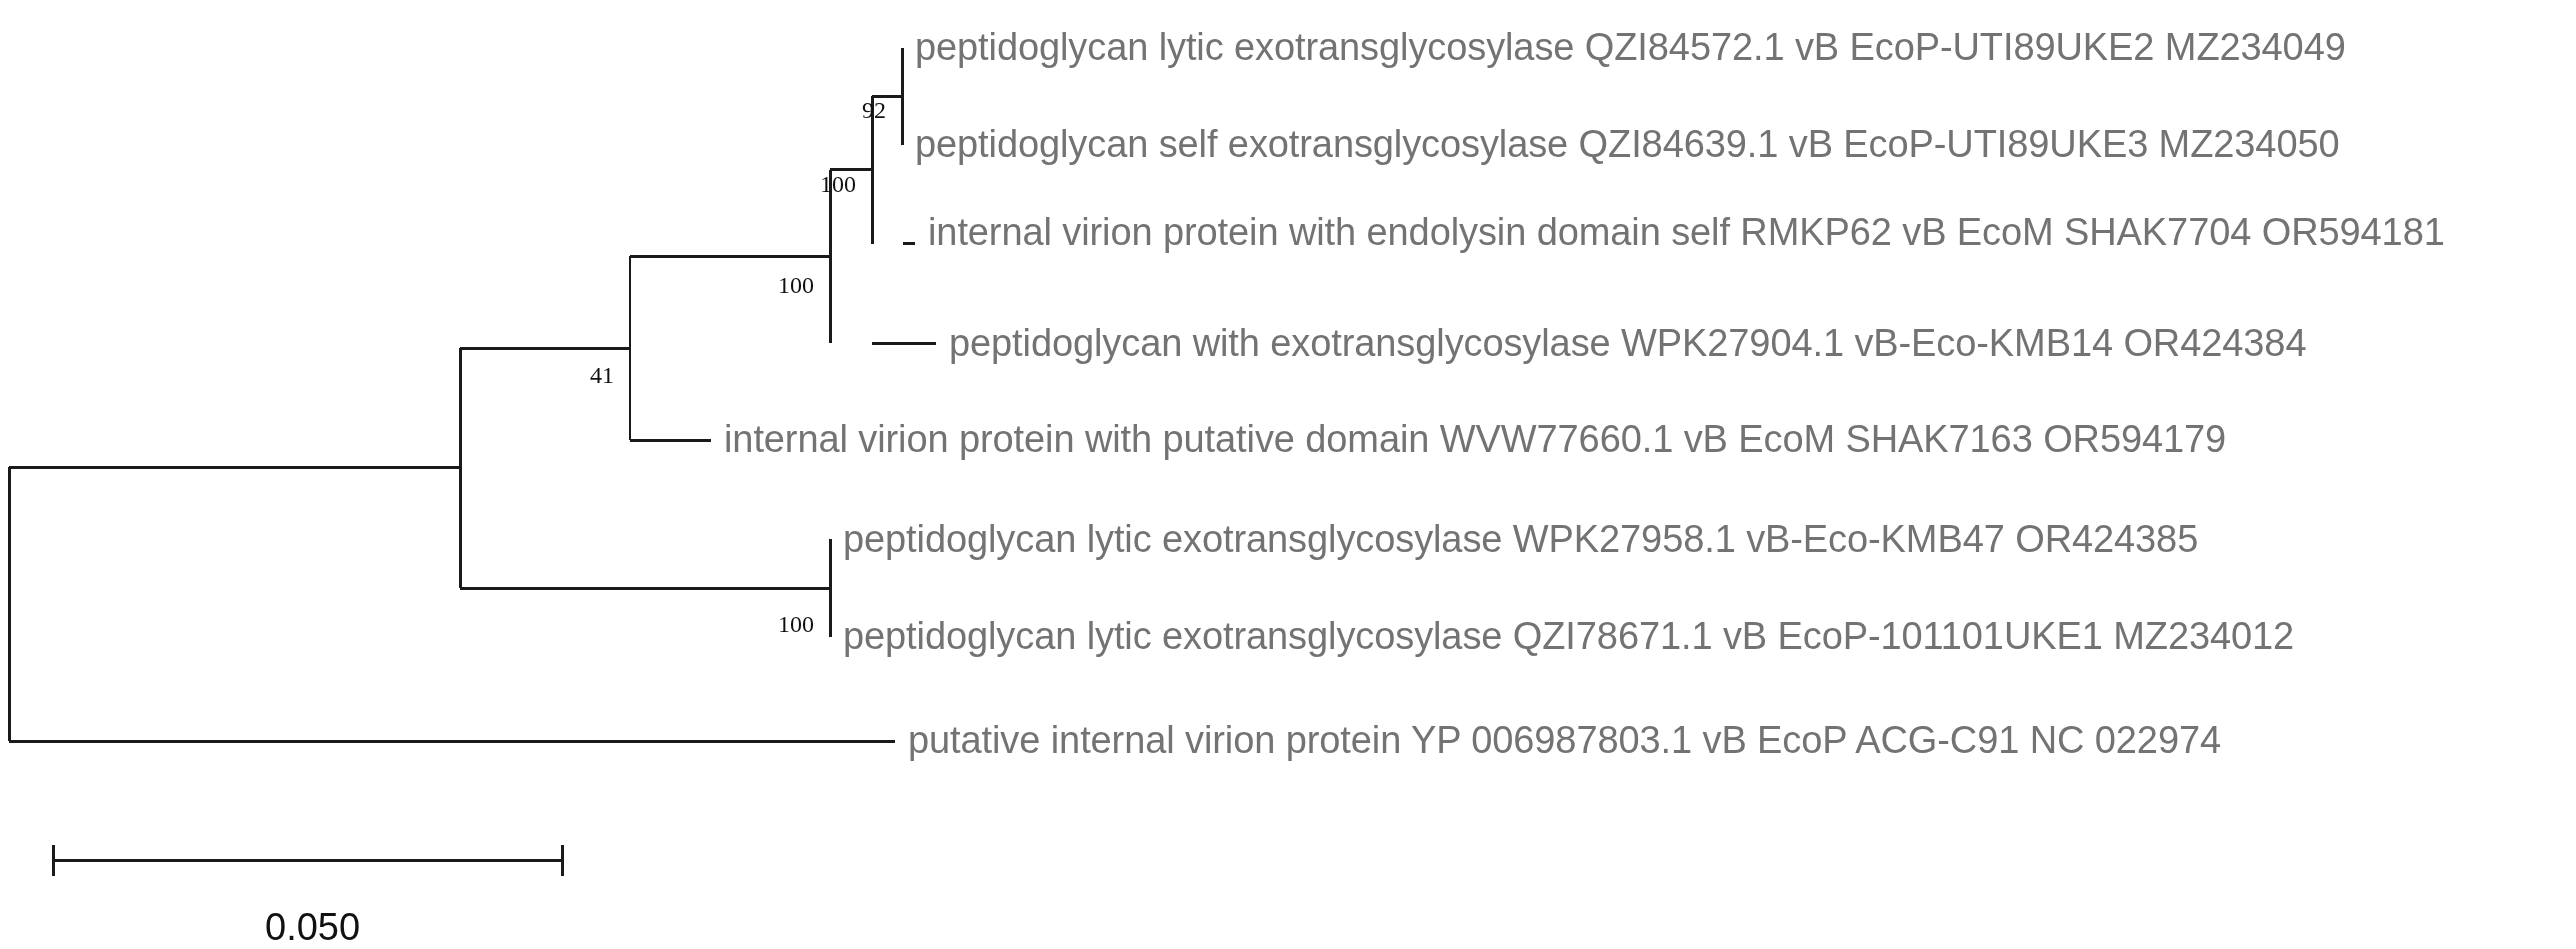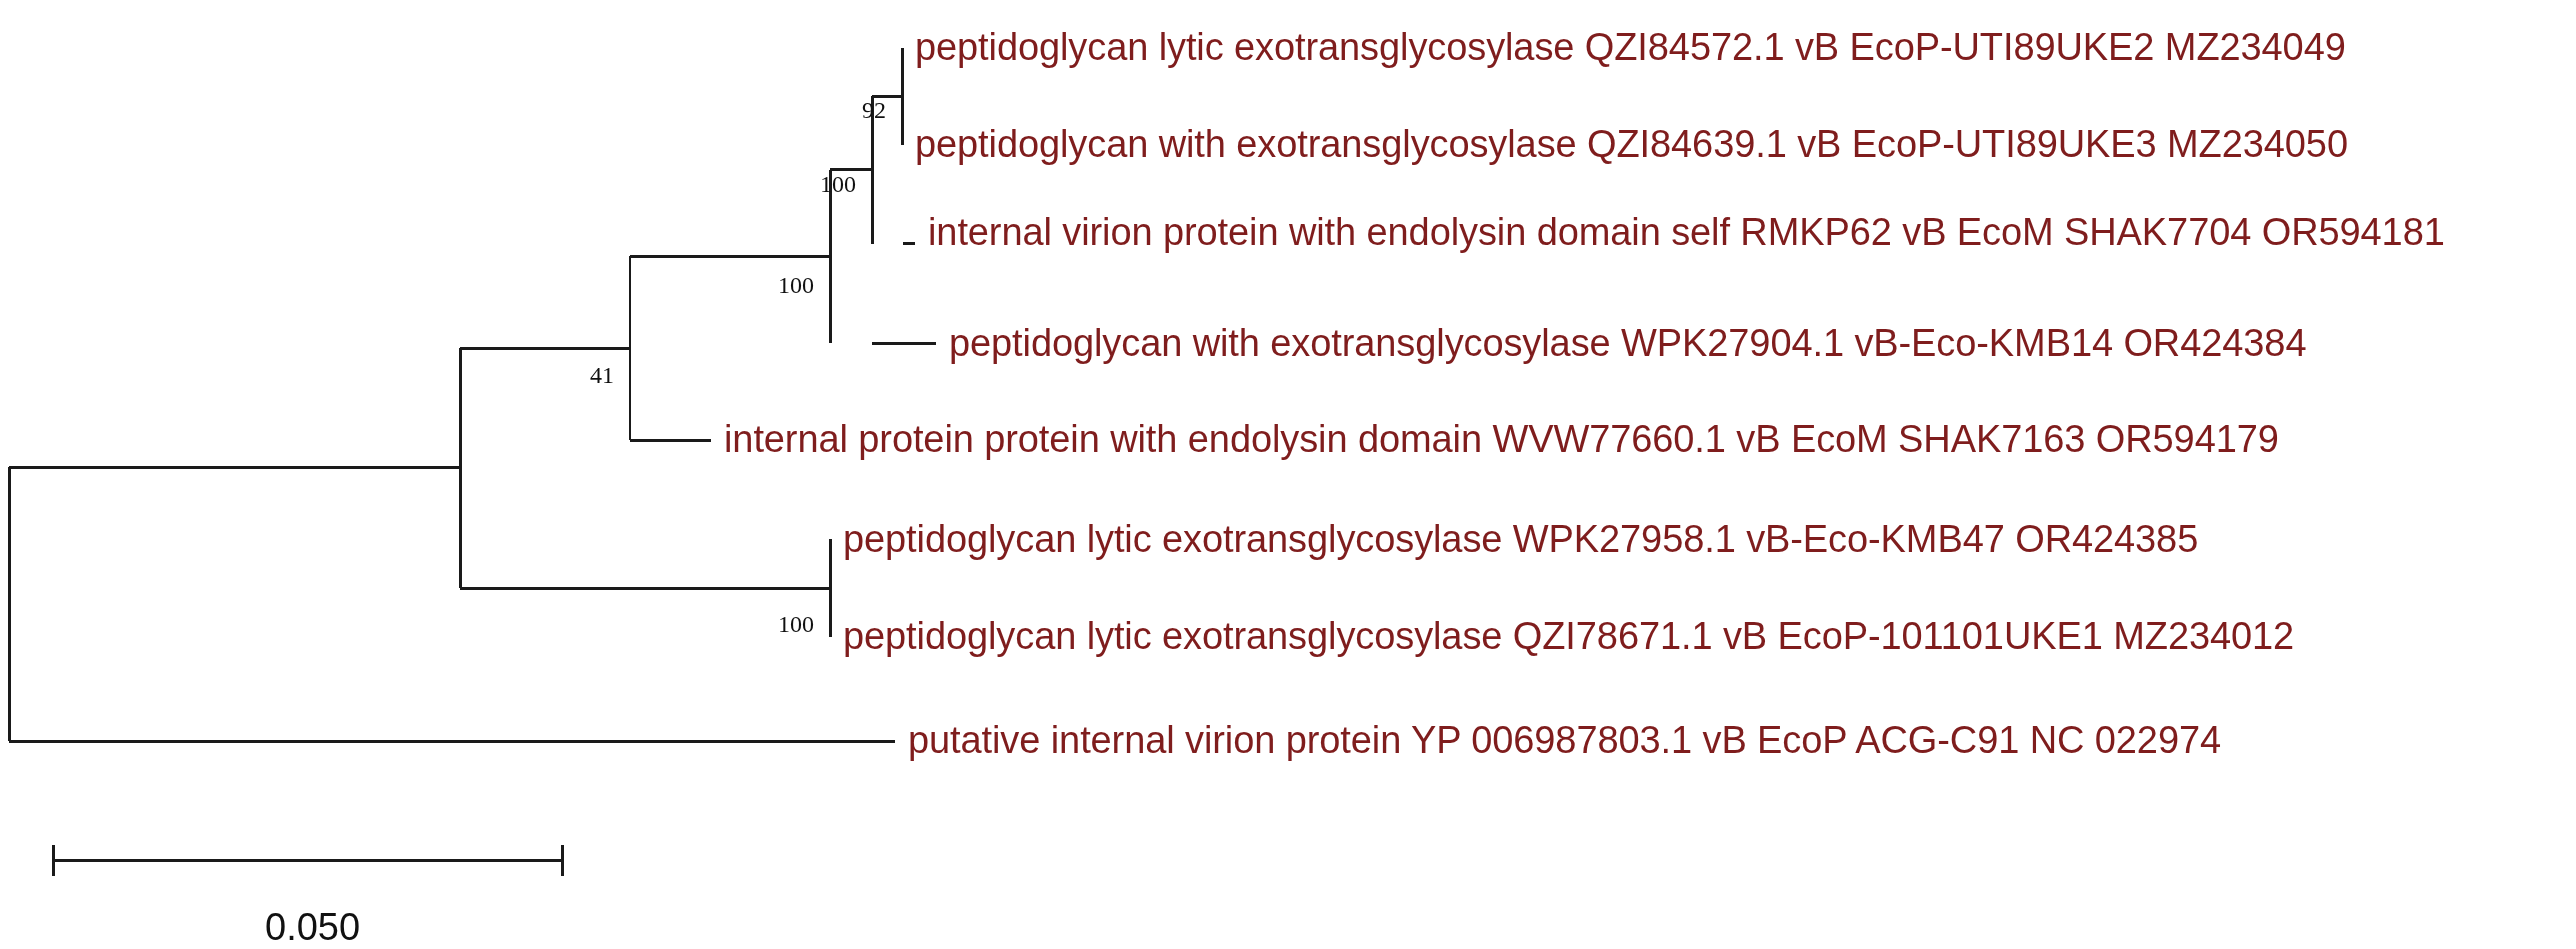--- a/index.html
+++ b/index.html
@@ -19,21 +19,21 @@
     position: absolute;
     left: 0;
     top: 0;
     width: 2576px;
     height: 950px;
   }
   .tip-label {
     position: absolute;
     font-family: "Liberation Sans", sans-serif;
     font-size: 38px;
-    color: #7f1d1d;
+    color: #737373;
     white-space: nowrap;
     line-height: 1;
     letter-spacing: -0.1px;
   }
   .boot-label {
     position: absolute;
     font-family: "Liberation Serif", serif;
     font-size: 24px;
     color: #111111;
     white-space: nowrap;
@@ -76,24 +76,24 @@
       </g>
     <g id="scalebar-group" stroke="#1a1a1a" stroke-width="4" fill="none" shape-rendering="crispEdges">
         <line x1="75" y1="1215" x2="795" y2="1215"></line>
         <line x1="75" y1="1193" x2="75" y2="1237"></line>
         <line x1="795" y1="1193" x2="795" y2="1237"></line>
       </g>
   </svg>
 
   <div id="tip-labels">
       <div class="tip-label" style="left: 915px; top: 28px;">peptidoglycan lytic exotransglycosylase QZI84572.1 vB EcoP-UTI89UKE2 MZ234049</div>
-      <div class="tip-label" style="left: 915px; top: 125px;">peptidoglycan with exotransglycosylase QZI84639.1 vB EcoP-UTI89UKE3 MZ234050</div>
+      <div class="tip-label" style="left: 915px; top: 125px;">peptidoglycan self exotransglycosylase QZI84639.1 vB EcoP-UTI89UKE3 MZ234050</div>
       <div class="tip-label" style="left: 928px; top: 213px;">internal virion protein with endolysin domain self RMKP62 vB EcoM SHAK7704 OR594181</div>
       <div class="tip-label" style="left: 949px; top: 324px;">peptidoglycan with exotransglycosylase WPK27904.1 vB-Eco-KMB14 OR424384</div>
-      <div class="tip-label" style="left: 724px; top: 420px;">internal protein protein with endolysin domain WVW77660.1 vB EcoM SHAK7163 OR594179</div>
+      <div class="tip-label" style="left: 724px; top: 420px;">internal virion protein with putative domain WVW77660.1 vB EcoM SHAK7163 OR594179</div>
       <div class="tip-label" style="left: 843px; top: 520px; text-align: center;">peptidoglycan lytic exotransglycosylase WPK27958.1 vB-Eco-KMB47 OR424385</div>
       <div class="tip-label" style="left: 843px; top: 617px;">peptidoglycan lytic exotransglycosylase QZI78671.1 vB EcoP-101101UKE1 MZ234012</div>
       <div class="tip-label" style="left: 908px; top: 721px;">putative internal virion protein YP 006987803.1 vB EcoP ACG-C91 NC 022974</div>
     </div>
   <div id="boot-labels">
       <div class="boot-label" style="right: 1690px; top: 98px;">92</div>
       <div class="boot-label" style="right: 1720px; top: 172px;">100</div>
       <div class="boot-label" style="right: 1762px; top: 273px;">100</div>
       <div class="boot-label" style="right: 1962px; top: 363px;">41</div>
       <div class="boot-label" style="right: 1762px; top: 612px;">100</div>

